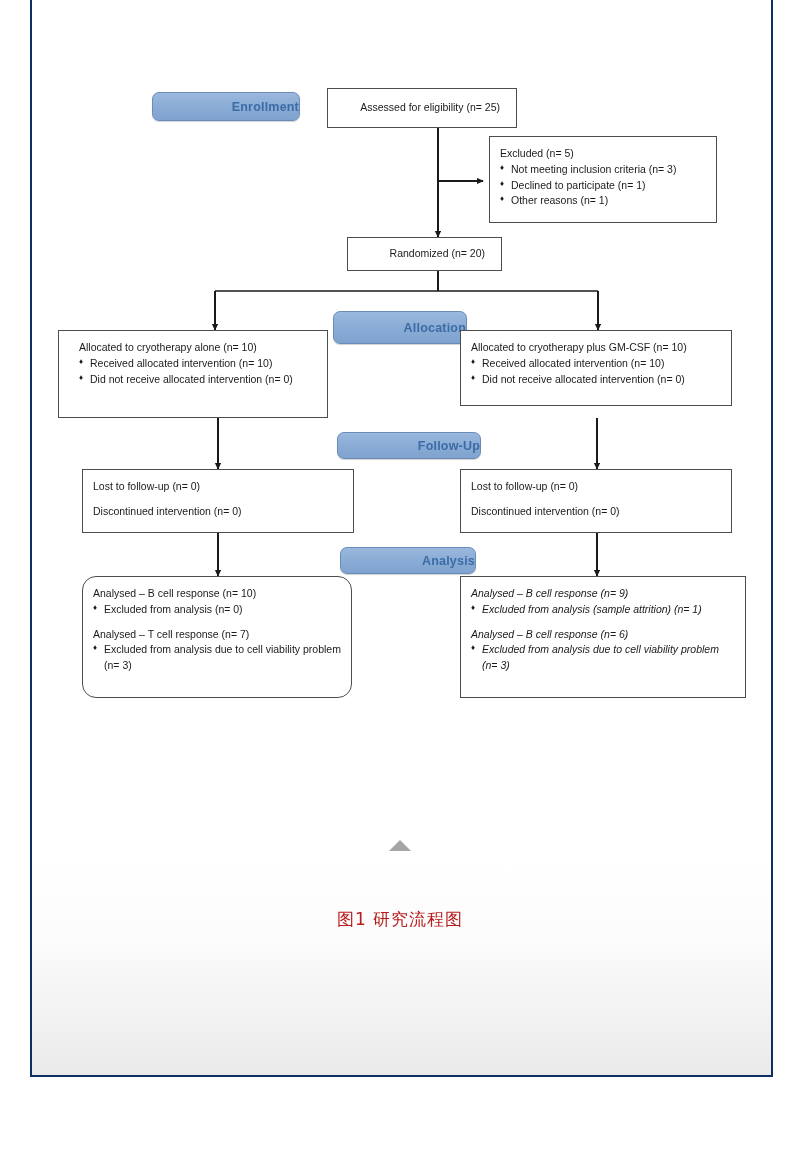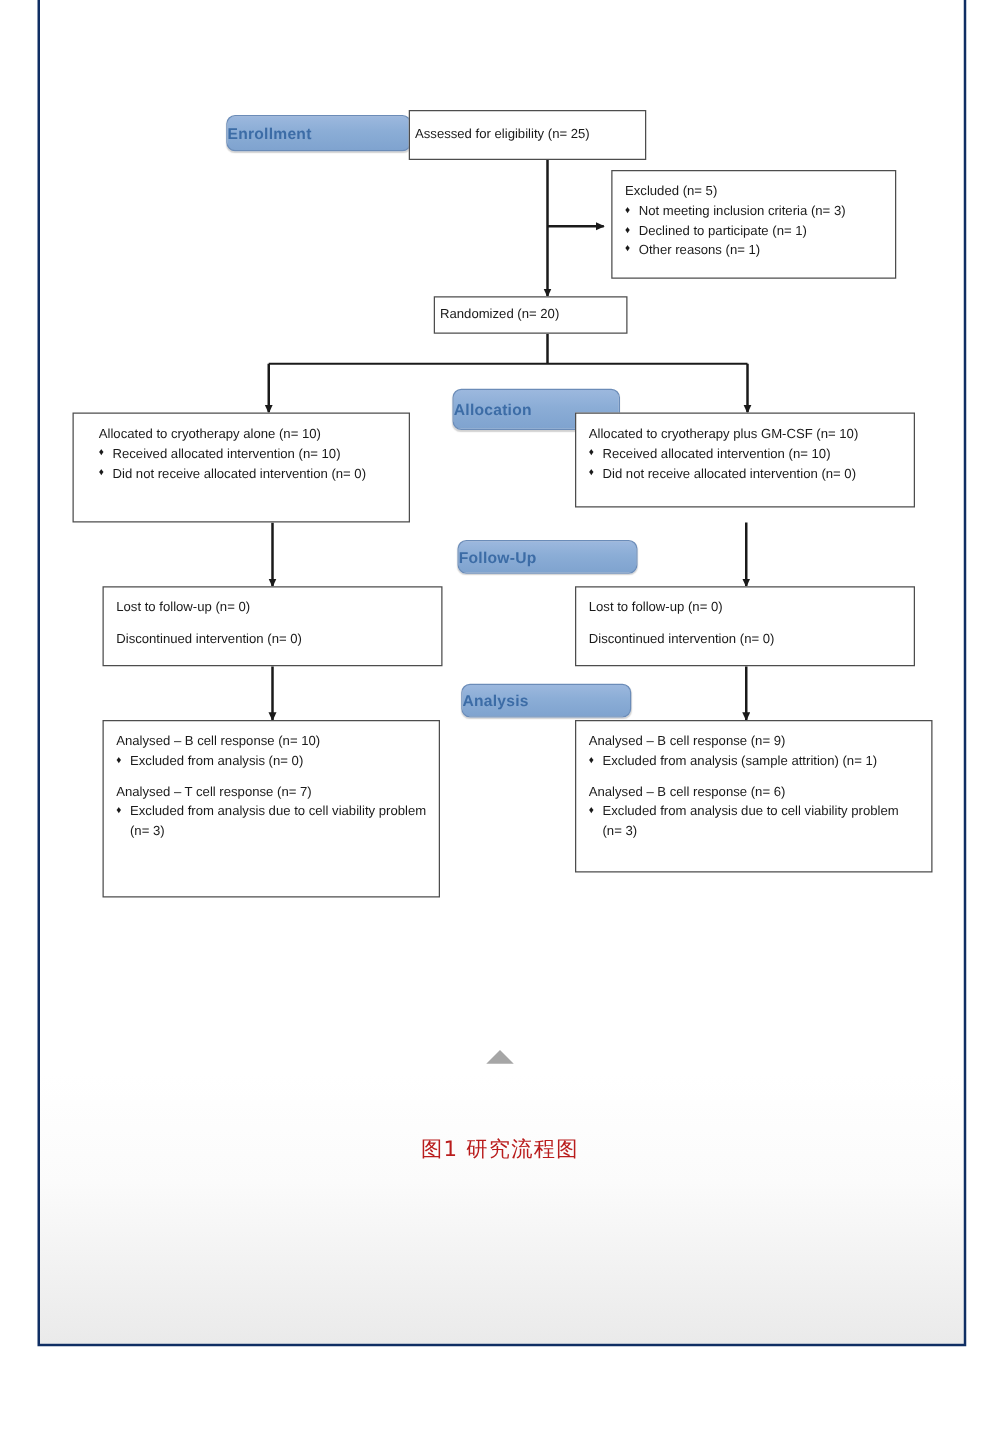--- a/index.html
+++ b/index.html
@@ -68,39 +68,38 @@
     content: "\2666";
     position: absolute;
     left: 0; top: 0;
     font-size: 8px;
     color: #1a1a1a;
   }
   .node .gap { height: 9px; }
   .node.center {
     display: flex;
     align-items: center;
-    justify-content: flex-start;
-    padding: 4px;
+    justify-content: flex-end;
+    padding: 16px;
   }
 
   
   .stage {
     position: absolute;
     display: flex;
     align-items: center;
-    justify-content: flex-start;
+    justify-content: flex-end;
     background: linear-gradient(to bottom, #9cb8de 0%, #8badd6 45%, #7fa3cf 100%);
     border: 1px solid #6b8cb8;
     border-radius: 7px;
     color: #3c6ca6;
     font-size: 12.5px;
     font-weight: bold;
     letter-spacing: .2px;
     box-shadow: 0 1px 1px rgba(0,0,0,.18);
-    margin-left: 29px;
   }
 
   
   #scroll-marker {
     position: absolute;
     left: 389px;
     top: 840px;
     width: 0; height: 0;
     border-left: 11px solid transparent;
     border-right: 11px solid transparent;
@@ -121,22 +120,22 @@
   }
 
   
   #node-assessed   { left: 327px; top: 88px;  width: 190px; height: 40px; }
   #node-excluded   { left: 489px; top: 136px; width: 228px; height: 87px; }
   #node-randomized { left: 347px; top: 237px; width: 155px; height: 30px; }
   #node-alloc-l    { left: 58px;  top: 330px; width: 270px; height: 88px; padding-left: 20px; }
   #node-alloc-r    { left: 460px; top: 330px; width: 272px; height: 76px; }
   #node-follow-l   { left: 82px;  top: 469px; width: 272px; height: 64px; }
   #node-follow-r   { left: 460px; top: 469px; width: 272px; height: 64px; }
-  #node-analysis-l { left: 82px;  top: 576px; width: 270px; height: 142px; }
-  #node-analysis-r { left: 460px; top: 576px; width: 286px; height: 122px; }
+  #node-analysis-l { left: 82px;  top: 576px; width: 270px; height: 122px; border-radius: 14px; }
+  #node-analysis-r { left: 460px; top: 576px; width: 286px; height: 122px; font-style: italic; }
 
   #stage-enrollment { left: 152px; top: 92px;  width: 148px; height: 29px; }
   #stage-allocation { left: 333px; top: 311px; width: 134px; height: 33px; }
   #stage-followup   { left: 337px; top: 432px; width: 144px; height: 27px; }
   #stage-analysis   { left: 340px; top: 547px; width: 136px; height: 27px; }
 </style>
 </head>
 <body>
 
 <div id="page">

